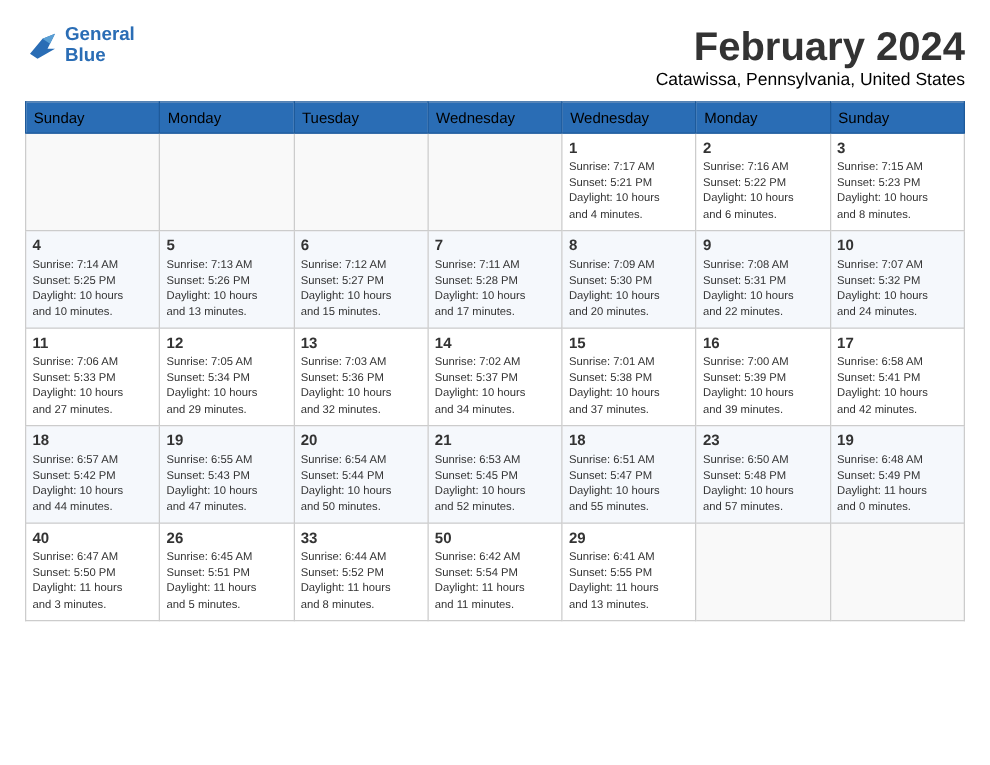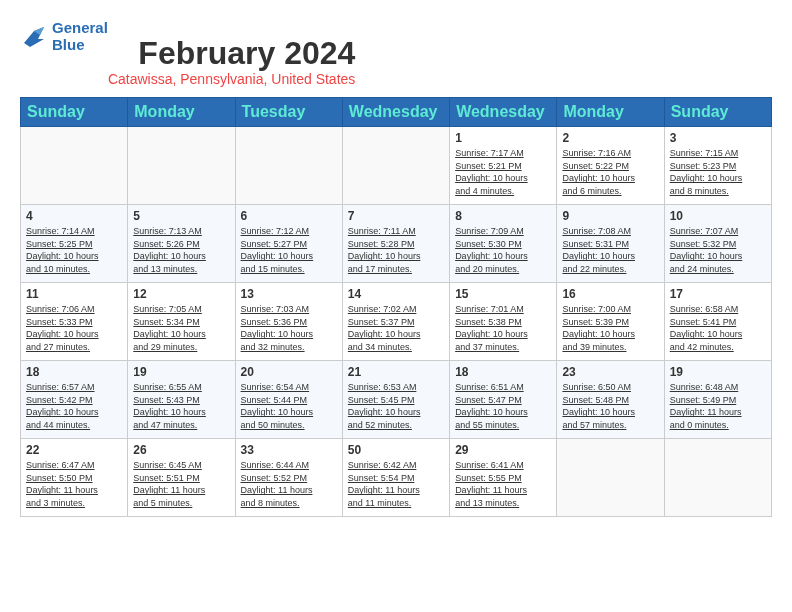--- a/index.html
+++ b/index.html
@@ -9,20 +9,21 @@
       width: 792px;
       min-height: 612px;
       overflow: hidden;
     }
     .page {
       width: 792px;
       padding: 20px 20px 10px 20px;
     }
     .header {
       display: flex;
+      justify-content: space-between;
       align-items: flex-start;
       margin-bottom: 10px;
     }
     .logo {
       display: flex;
       align-items: center;
       gap: 4px;
     }
     .logo-text {
       font-size: 15px;
@@ -32,42 +33,41 @@
     }
     .logo-text span {
       color: #2a6db5;
     }
     .logo-bird {
       width: 28px;
       height: 24px;
     }
     .title-block {
       text-align: right;
-      margin-top: 16px;
     }
     .month-title {
       font-size: 32px;
       font-weight: bold;
       color: #333;
       line-height: 1.1;
     }
     .location-title {
       font-size: 14px;
-      color: #ef4444;
+      color: #000000;
     }
     .calendar {
       width: 100%;
       border-collapse: collapse;
       border: 1px solid #ccc;
     }
     .calendar th {
       background: #2a6db5;
-      color: #5eead4;
-      font-size: 16px;
-      font-weight: bold;
+      color: #000000;
+      font-size: 12px;
+      font-weight: normal;
       padding: 5px 6px;
       text-align: left;
       border: 1px solid #1e5a9a;
     }
     .calendar td {
       vertical-align: top;
       border: 1px solid #ccc;
       padding: 4px 5px;
       font-size: 9.5px;
       color: #333;
@@ -82,21 +82,20 @@
       font-size: 12px;
       font-weight: bold;
       color: #333;
       display: block;
       margin-bottom: 2px;
     }
     .day-info {
       font-size: 9px;
       color: #333;
       line-height: 1.4;
-      text-decoration: underline;
     }
     .empty-cell {
       background: #f9f9f9 !important;
     }
   </style>
 </head>
 <body>
 
 <div class="page">
   <div class="header">
@@ -232,21 +231,21 @@
             <span class="day-num">23</span>
             <div class="day-info">Sunrise: 6:50 AM<br>Sunset: 5:48 PM<br>Daylight: 10 hours<br>and 57 minutes.</div>
           </td>
           <td>
             <span class="day-num">19</span>
             <div class="day-info">Sunrise: 6:48 AM<br>Sunset: 5:49 PM<br>Daylight: 11 hours<br>and 0 minutes.</div>
           </td>
         </tr>
         <tr>
           <td>
-            <span class="day-num">22</span>
+            <span class="day-num">40</span>
             <div class="day-info">Sunrise: 6:47 AM<br>Sunset: 5:50 PM<br>Daylight: 11 hours<br>and 3 minutes.</div>
           </td>
           <td>
             <span class="day-num">26</span>
             <div class="day-info">Sunrise: 6:45 AM<br>Sunset: 5:51 PM<br>Daylight: 11 hours<br>and 5 minutes.</div>
           </td>
           <td>
             <span class="day-num">33</span>
             <div class="day-info">Sunrise: 6:44 AM<br>Sunset: 5:52 PM<br>Daylight: 11 hours<br>and 8 minutes.</div>
           </td>

